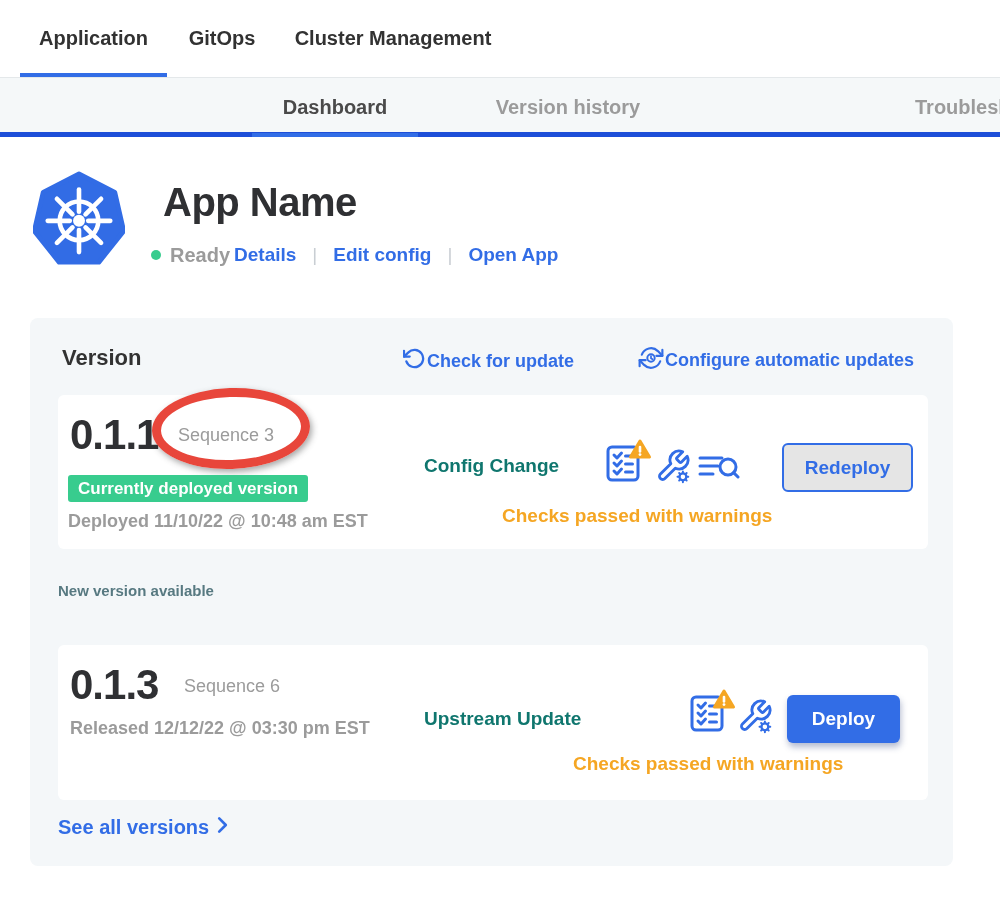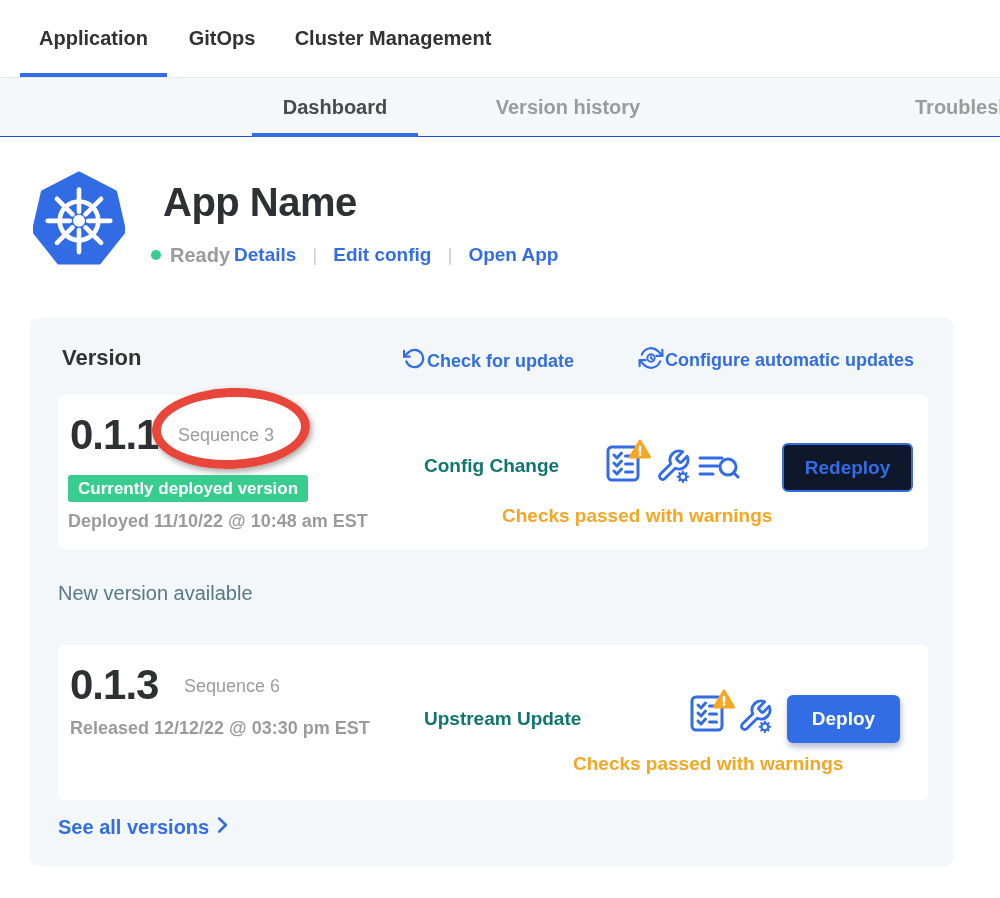--- a/index.html
+++ b/index.html
@@ -12,21 +12,21 @@
   .topnav { position:absolute; left:0; top:0; width:1000px; height:77px; background:#fff; }
   .top-tab { position:absolute; top:0; height:77px; display:flex; align-items:center; justify-content:center;
              font-size:20px; font-weight:bold; color:#323232; cursor:pointer; }
   .top-tab.active::after { content:""; position:absolute; left:0; right:0; bottom:0; height:4px; background:#326de6; }
   .tt-0 { left:20px;  width:147px; }
   .tt-1 { left:167px; width:110px; }
   .tt-2 { left:277px; width:232px; }
 
   
   .subnav { position:absolute; left:0; top:77px; width:1000px; height:60px; background:#f5f8f9;
-            border-top:1px solid #e4e8ea; border-bottom:1px solid #1d4ed8; }
+            border-top:1px solid #e4e8ea; border-bottom:5px solid #1d4ed8; }
   .sub-tab { position:absolute; top:0; height:59px; display:flex; align-items:center; justify-content:center;
              font-size:20px; font-weight:bold; color:#9b9b9b; white-space:nowrap; cursor:pointer; }
   .sub-tab.active { color:#4a4a4a; }
   .sub-tab.active::after { content:""; position:absolute; left:0; right:0; bottom:0; height:4px; background:#326de6; }
   .st-0 { left:252px; width:166px; }
   .st-1 { left:468px; width:200px; }
   .st-2 { left:715px; width:125px; }
   .st-3 { left:915px; justify-content:flex-start; }
 
   
@@ -76,26 +76,26 @@
 
   .ic { cursor:pointer; }
   .ic-pre1 { left:546px; top:43px; }
   .ic-cfg1 { left:597px; top:53px; }
   .ic-log1 { left:640px; top:57px; }
   .ic-pre2 { left:630px; top:43px; }
   .ic-cfg2 { left:679px; top:53px; }
 
   .btn { display:flex; align-items:center; justify-content:center; font-family:"Liberation Sans", sans-serif;
          font-size:19px; font-weight:bold; border-radius:6px; cursor:pointer; }
-  .btn-redeploy { left:724px; top:48px; width:131px; height:49px; background:#0f172a; color:#326de6;
+  .btn-redeploy { left:724px; top:48px; width:131px; height:49px; background:#e5e5e5; color:#326de6;
                   border:2px solid #326de6; }
   .btn-deploy { left:729px; top:50px; width:113px; height:48px; background:#326de6; color:#fff; border:none;
                 box-shadow:1px 4px 6px rgba(40,60,120,.35); }
 
-  .new-heading { left:28px; top:264px; font-size:20px; font-weight:normal; color:#577981; }
+  .new-heading { left:28px; top:264px; font-size:15px; font-weight:bold; color:#577981; }
   .see-all { left:28px; top:498px; display:flex; align-items:center; gap:8px; color:#326de6;
              font-size:20px; font-weight:bold; text-decoration:none; cursor:pointer; }
 </style>
 </head>
 <body>
 
 <div class="screen">
 
   <header class="topnav">
     <div class="top-tab tt-0 active">

